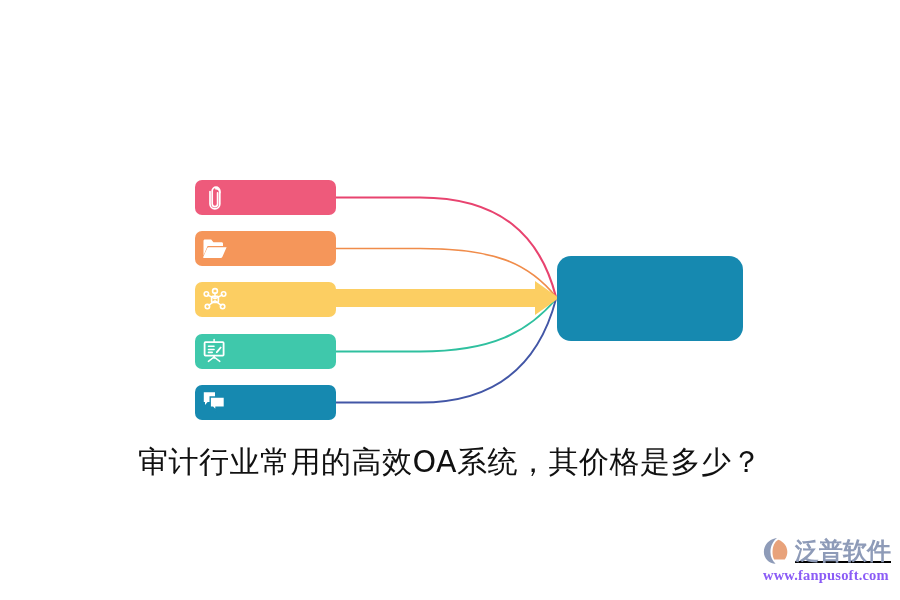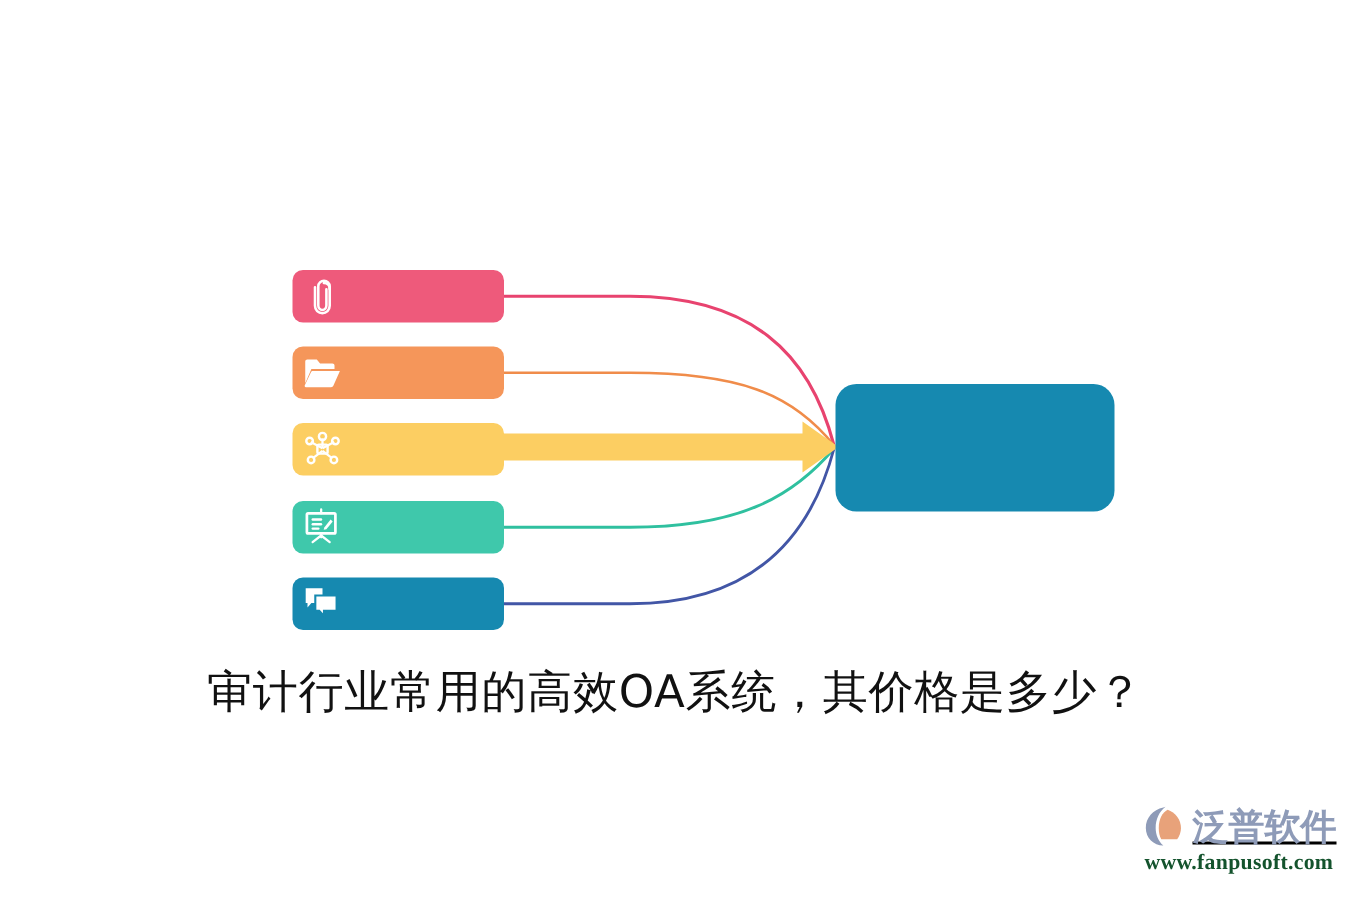--- a/index.html
+++ b/index.html
@@ -65,21 +65,21 @@
     font-size: 24px;
     font-weight: bold;
     color: #8e9bb8;
     letter-spacing: 0px;
     line-height: 30px;
   }
   .wm-url {
     font-family: "Liberation Serif", serif;
     font-size: 14.5px;
     font-weight: bold;
-    color: #14532d;
+    color: #8b5cf6;
     letter-spacing: 0.2px;
     margin-top: -1px;
     padding-left: 1px;
   }
 </style>
 </head>
 <body>
 
 <div id="canvas">
 

